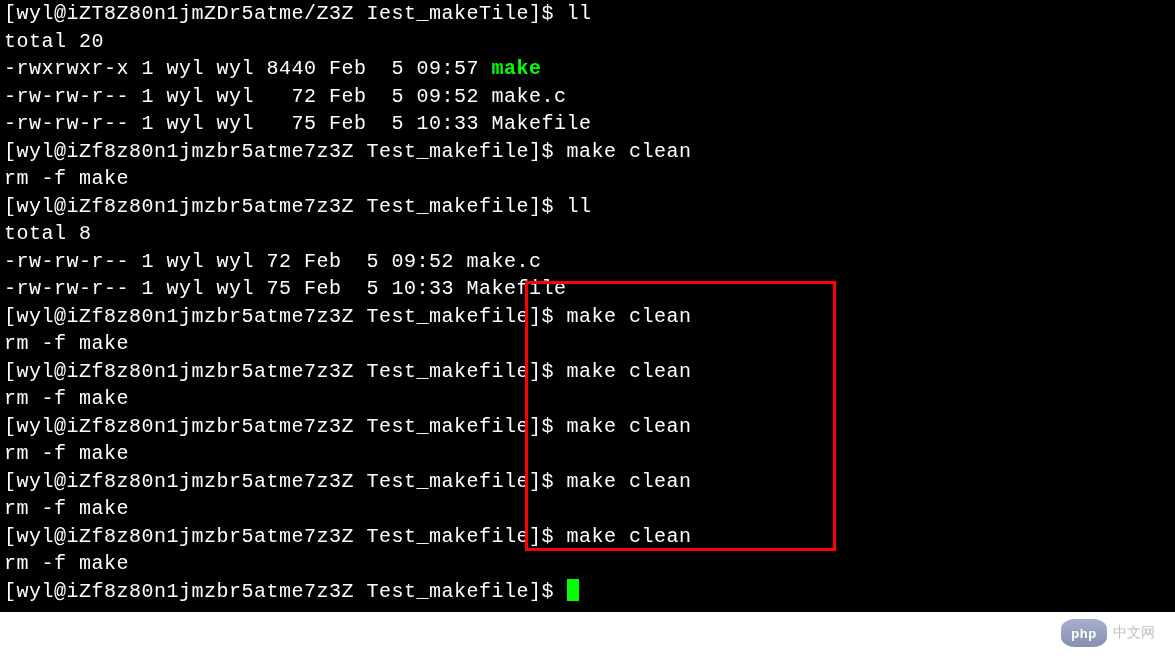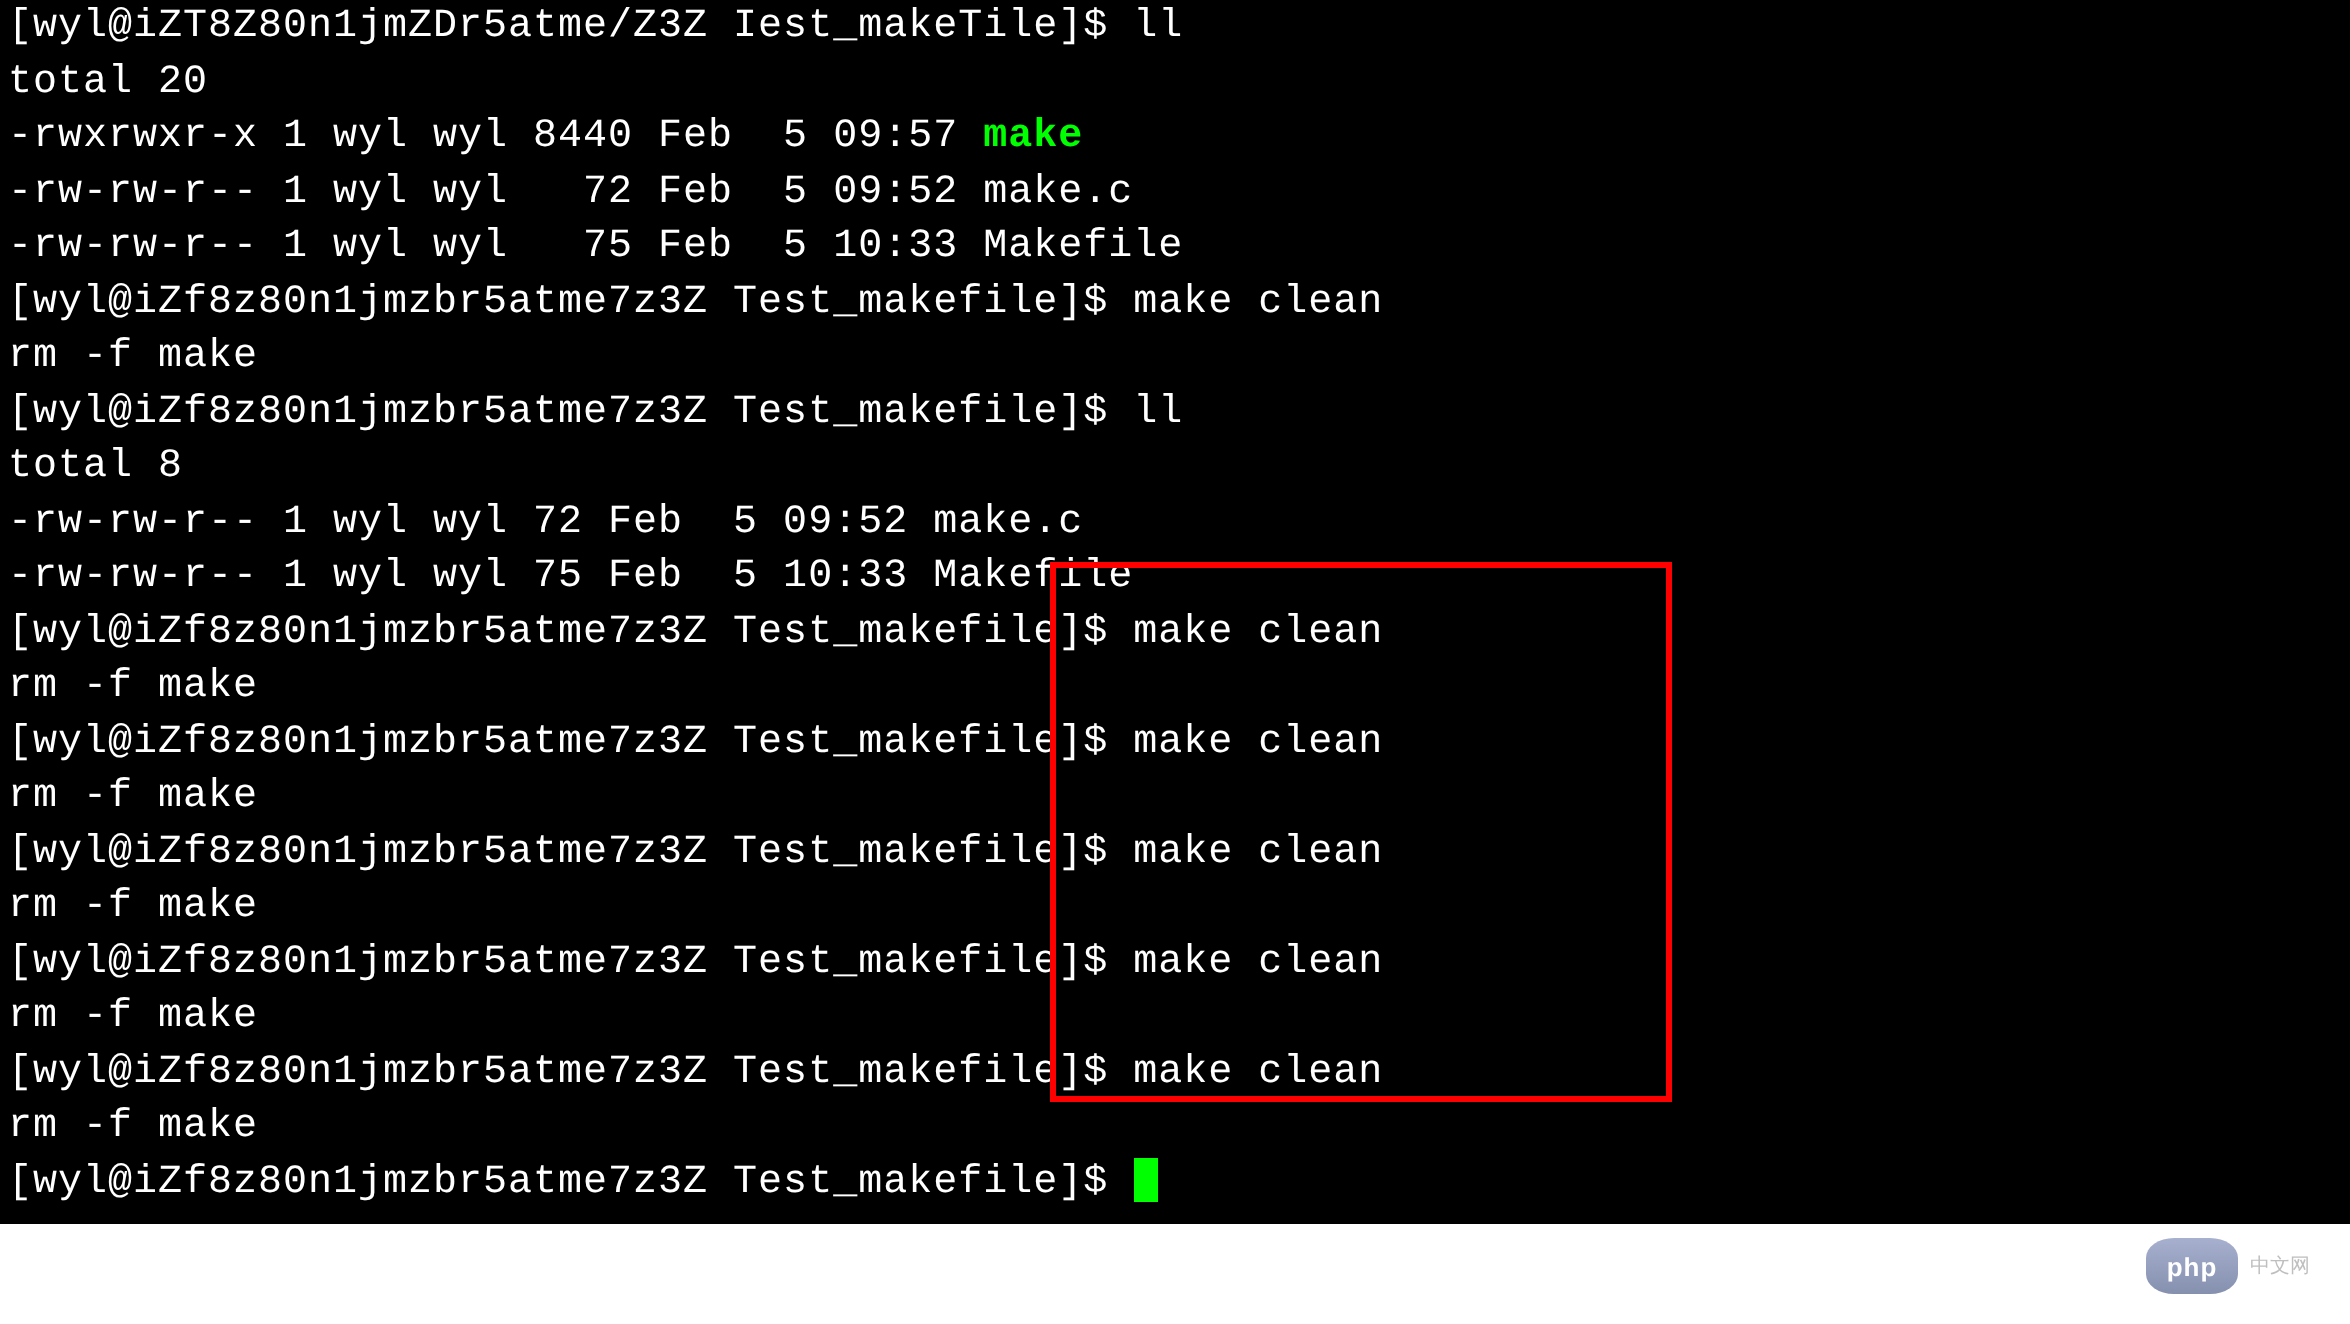--- a/index.html
+++ b/index.html
@@ -58,21 +58,21 @@
       font-weight: bold;
       display: flex;
       align-items: center;
       justify-content: center;
       letter-spacing: 0.5px;
       margin-left: 43px;
     }
     .watermark-text {
       color: #aaa;
       font-family: "Microsoft YaHei", Arial, sans-serif;
-      font-size: 10px;
+      font-size: 14px;
     }
   </style>
 </head>
 <body>
 
 <div class="terminal" id="term"><span class="line">[wyl@iZT8Z80n1jmZDr5atme/Z3Z Iest_makeTile]$ ll</span><span class="line">total 20</span><span class="line">-rwxrwxr-x 1 wyl wyl 8440 Feb  5 09:57 <span class="green">make</span></span><span class="line">-rw-rw-r-- 1 wyl wyl   72 Feb  5 09:52 make.c</span><span class="line">-rw-rw-r-- 1 wyl wyl   75 Feb  5 10:33 Makefile</span><span class="line">[wyl@iZf8z80n1jmzbr5atme7z3Z Test_makefile]$ make clean</span><span class="line">rm -f make</span><span class="line">[wyl@iZf8z80n1jmzbr5atme7z3Z Test_makefile]$ ll</span><span class="line">total 8</span><span class="line">-rw-rw-r-- 1 wyl wyl 72 Feb  5 09:52 make.c</span><span class="line">-rw-rw-r-- 1 wyl wyl 75 Feb  5 10:33 Makefile</span><span class="line">[wyl@iZf8z80n1jmzbr5atme7z3Z Test_makefile]$ make clean</span><span class="line">rm -f make</span><span class="line">[wyl@iZf8z80n1jmzbr5atme7z3Z Test_makefile]$ make clean</span><span class="line">rm -f make</span><span class="line">[wyl@iZf8z80n1jmzbr5atme7z3Z Test_makefile]$ make clean</span><span class="line">rm -f make</span><span class="line">[wyl@iZf8z80n1jmzbr5atme7z3Z Test_makefile]$ make clean</span><span class="line">rm -f make</span><span class="line">[wyl@iZf8z80n1jmzbr5atme7z3Z Test_makefile]$ make clean</span><span class="line">rm -f make</span><span class="line">[wyl@iZf8z80n1jmzbr5atme7z3Z Test_makefile]$ <span class="cursor"></span></span><div class="highlight-box" style="top: 281px; left: 525px; width: 311px; height: 270px;"></div></div>
 
 <div class="watermark">
   <div class="watermark-logo">php</div>
   <div class="watermark-text">中文网</div>

